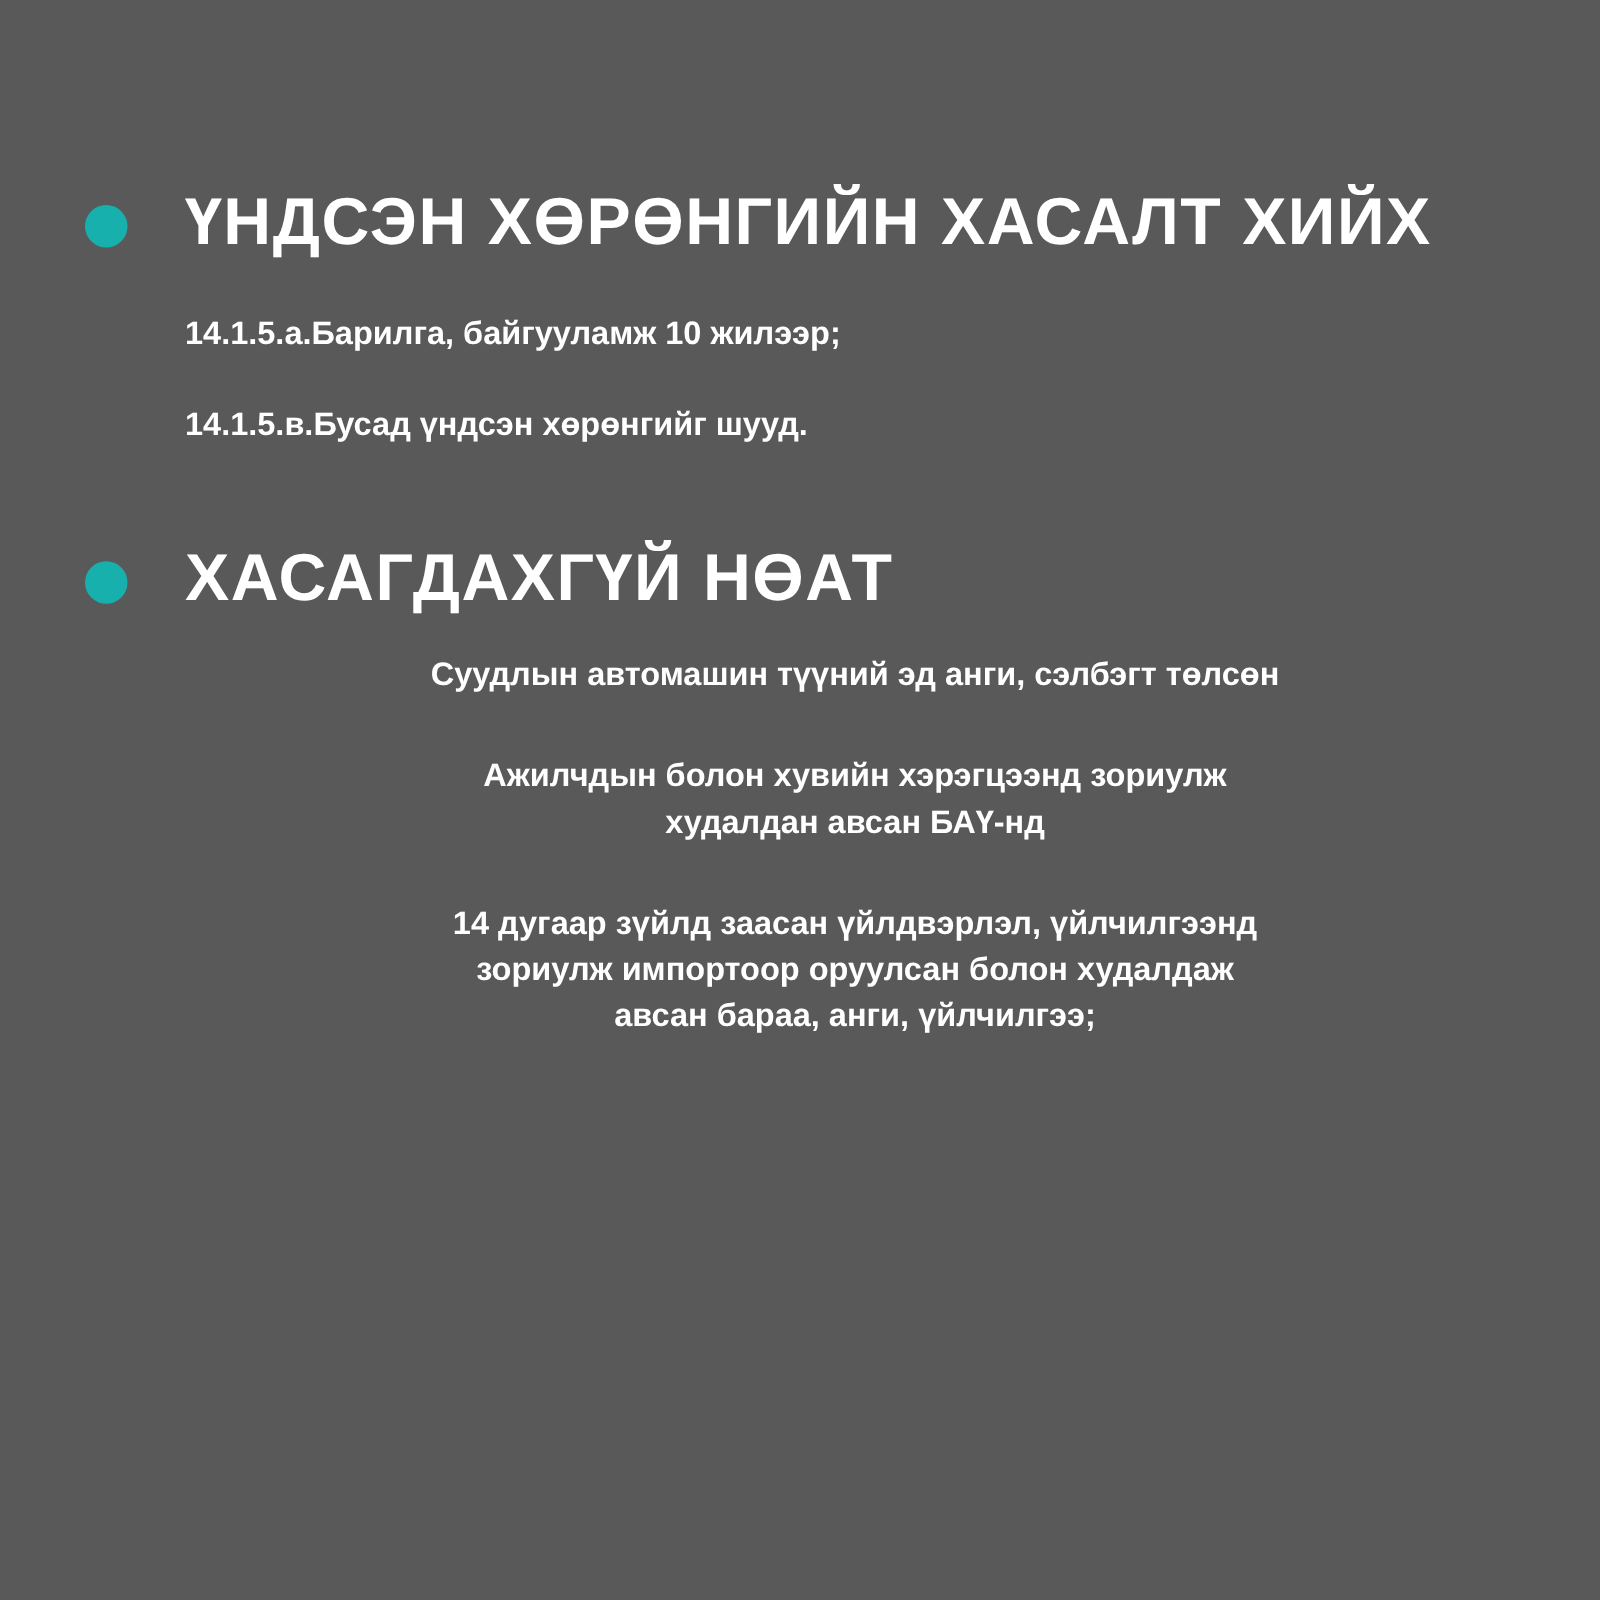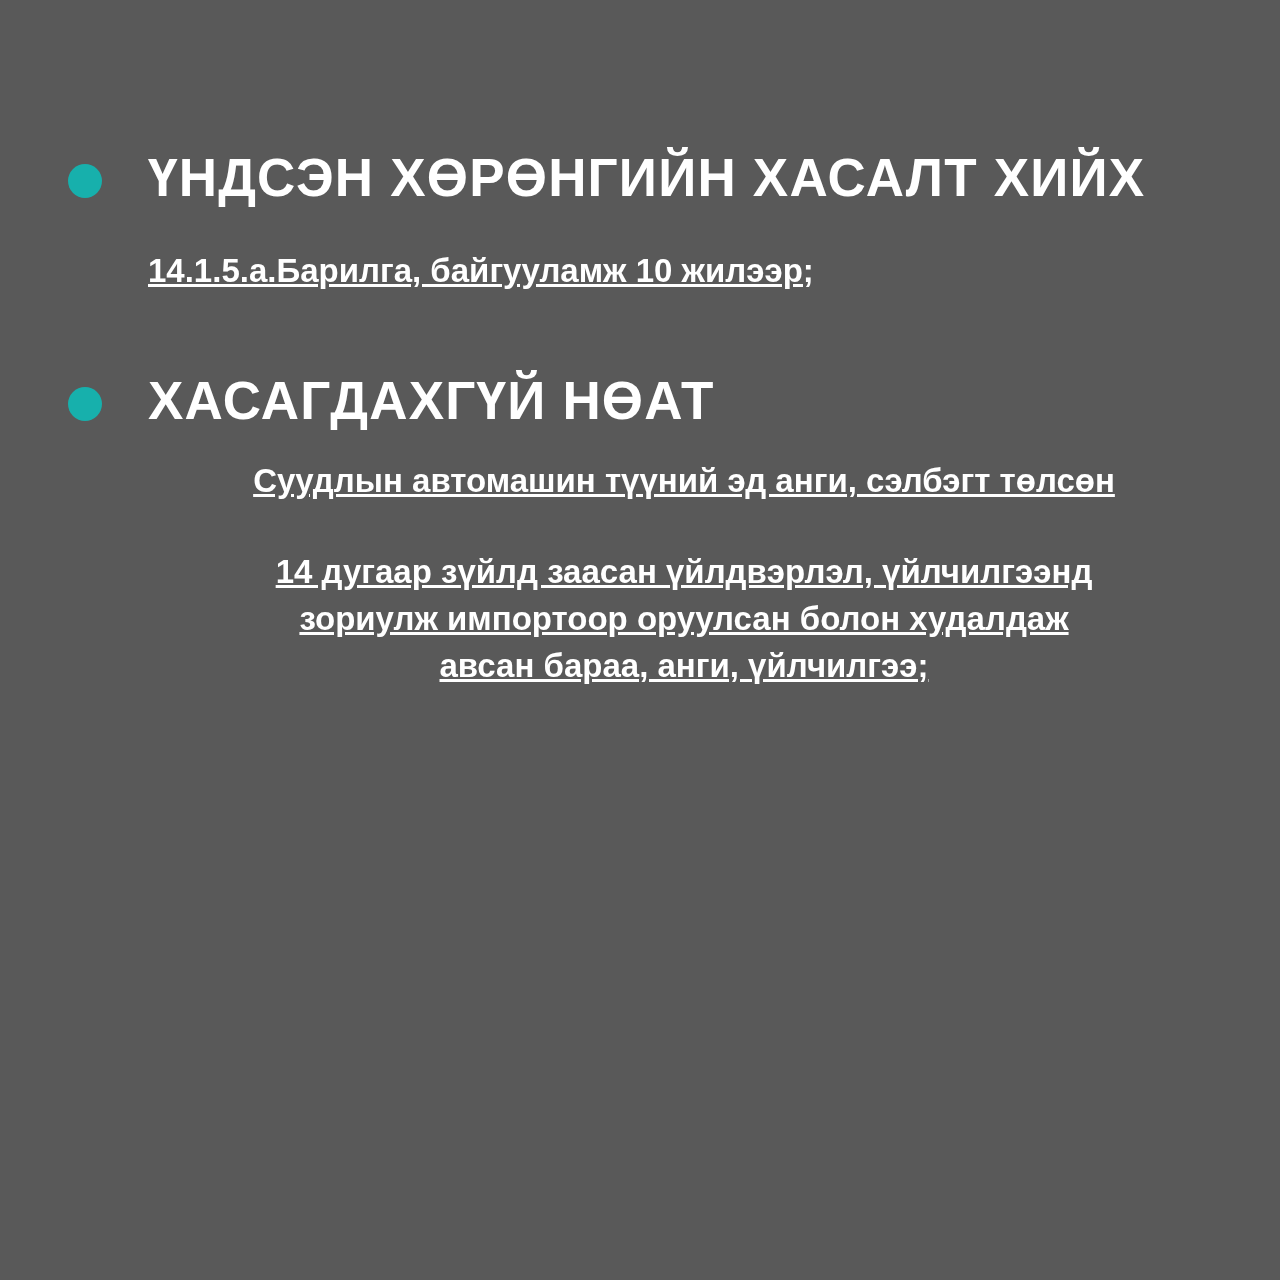--- a/index.html
+++ b/index.html
@@ -49,26 +49,25 @@
     line-height: 1.05;
     text-transform: uppercase;
     margin: 0;
     white-space: nowrap;
   }
   .body-block {
     margin-left: 80px;
     margin-top: 42px;
   }
   .para {
-    font-size: 33px;
+    font-size: 26px;
     font-weight: bold;
     line-height: 1.42;
     margin: 0 0 36px 0;
     max-width: 1110px;
-    text-decoration: underline;
   }
   .para:last-child {
     margin-bottom: 0;
   }
   .para .line {
     display: block;
   }
   .sec2 .body-block {
     margin-top: 30px;
   }
@@ -83,33 +82,40 @@
 
   <div class="section sec1">
     <div class="heading-row">
       <span class="bullet"></span>
       <h1 class="heading">ҮНДСЭН ХӨРӨНГИЙН ХАСАЛТ ХИЙХ</h1>
     </div>
     <div class="body-block">
       <p class="para">
         <span class="line">14.1.5.а.Барилга, байгууламж 10 жилээр;</span>
       </p>
+      <p class="para">
+        <span class="line">14.1.5.в.Бусад үндсэн хөрөнгийг шууд.</span>
+      </p>
     </div>
   </div>
 
   <div class="section sec2">
     <div class="heading-row">
       <span class="bullet"></span>
       <h1 class="heading">ХАСАГДАХГҮЙ НӨАТ</h1>
     </div>
     <div class="body-block">
       <p class="para">
         <span class="line">Суудлын автомашин түүний эд анги, сэлбэгт төлсөн</span>
       </p>
       <p class="para">
+        <span class="line">Ажилчдын болон хувийн хэрэгцээнд зориулж</span>
+        <span class="line">худалдан авсан БАҮ-нд</span>
+      </p>
+      <p class="para">
         <span class="line">14 дугаар зүйлд заасан үйлдвэрлэл, үйлчилгээнд</span>
         <span class="line">зориулж импортоор оруулсан болон худалдаж</span>
         <span class="line">авсан бараа, анги, үйлчилгээ;</span>
       </p>
     </div>
   </div>
 
 </div>
 
 </body></html>

